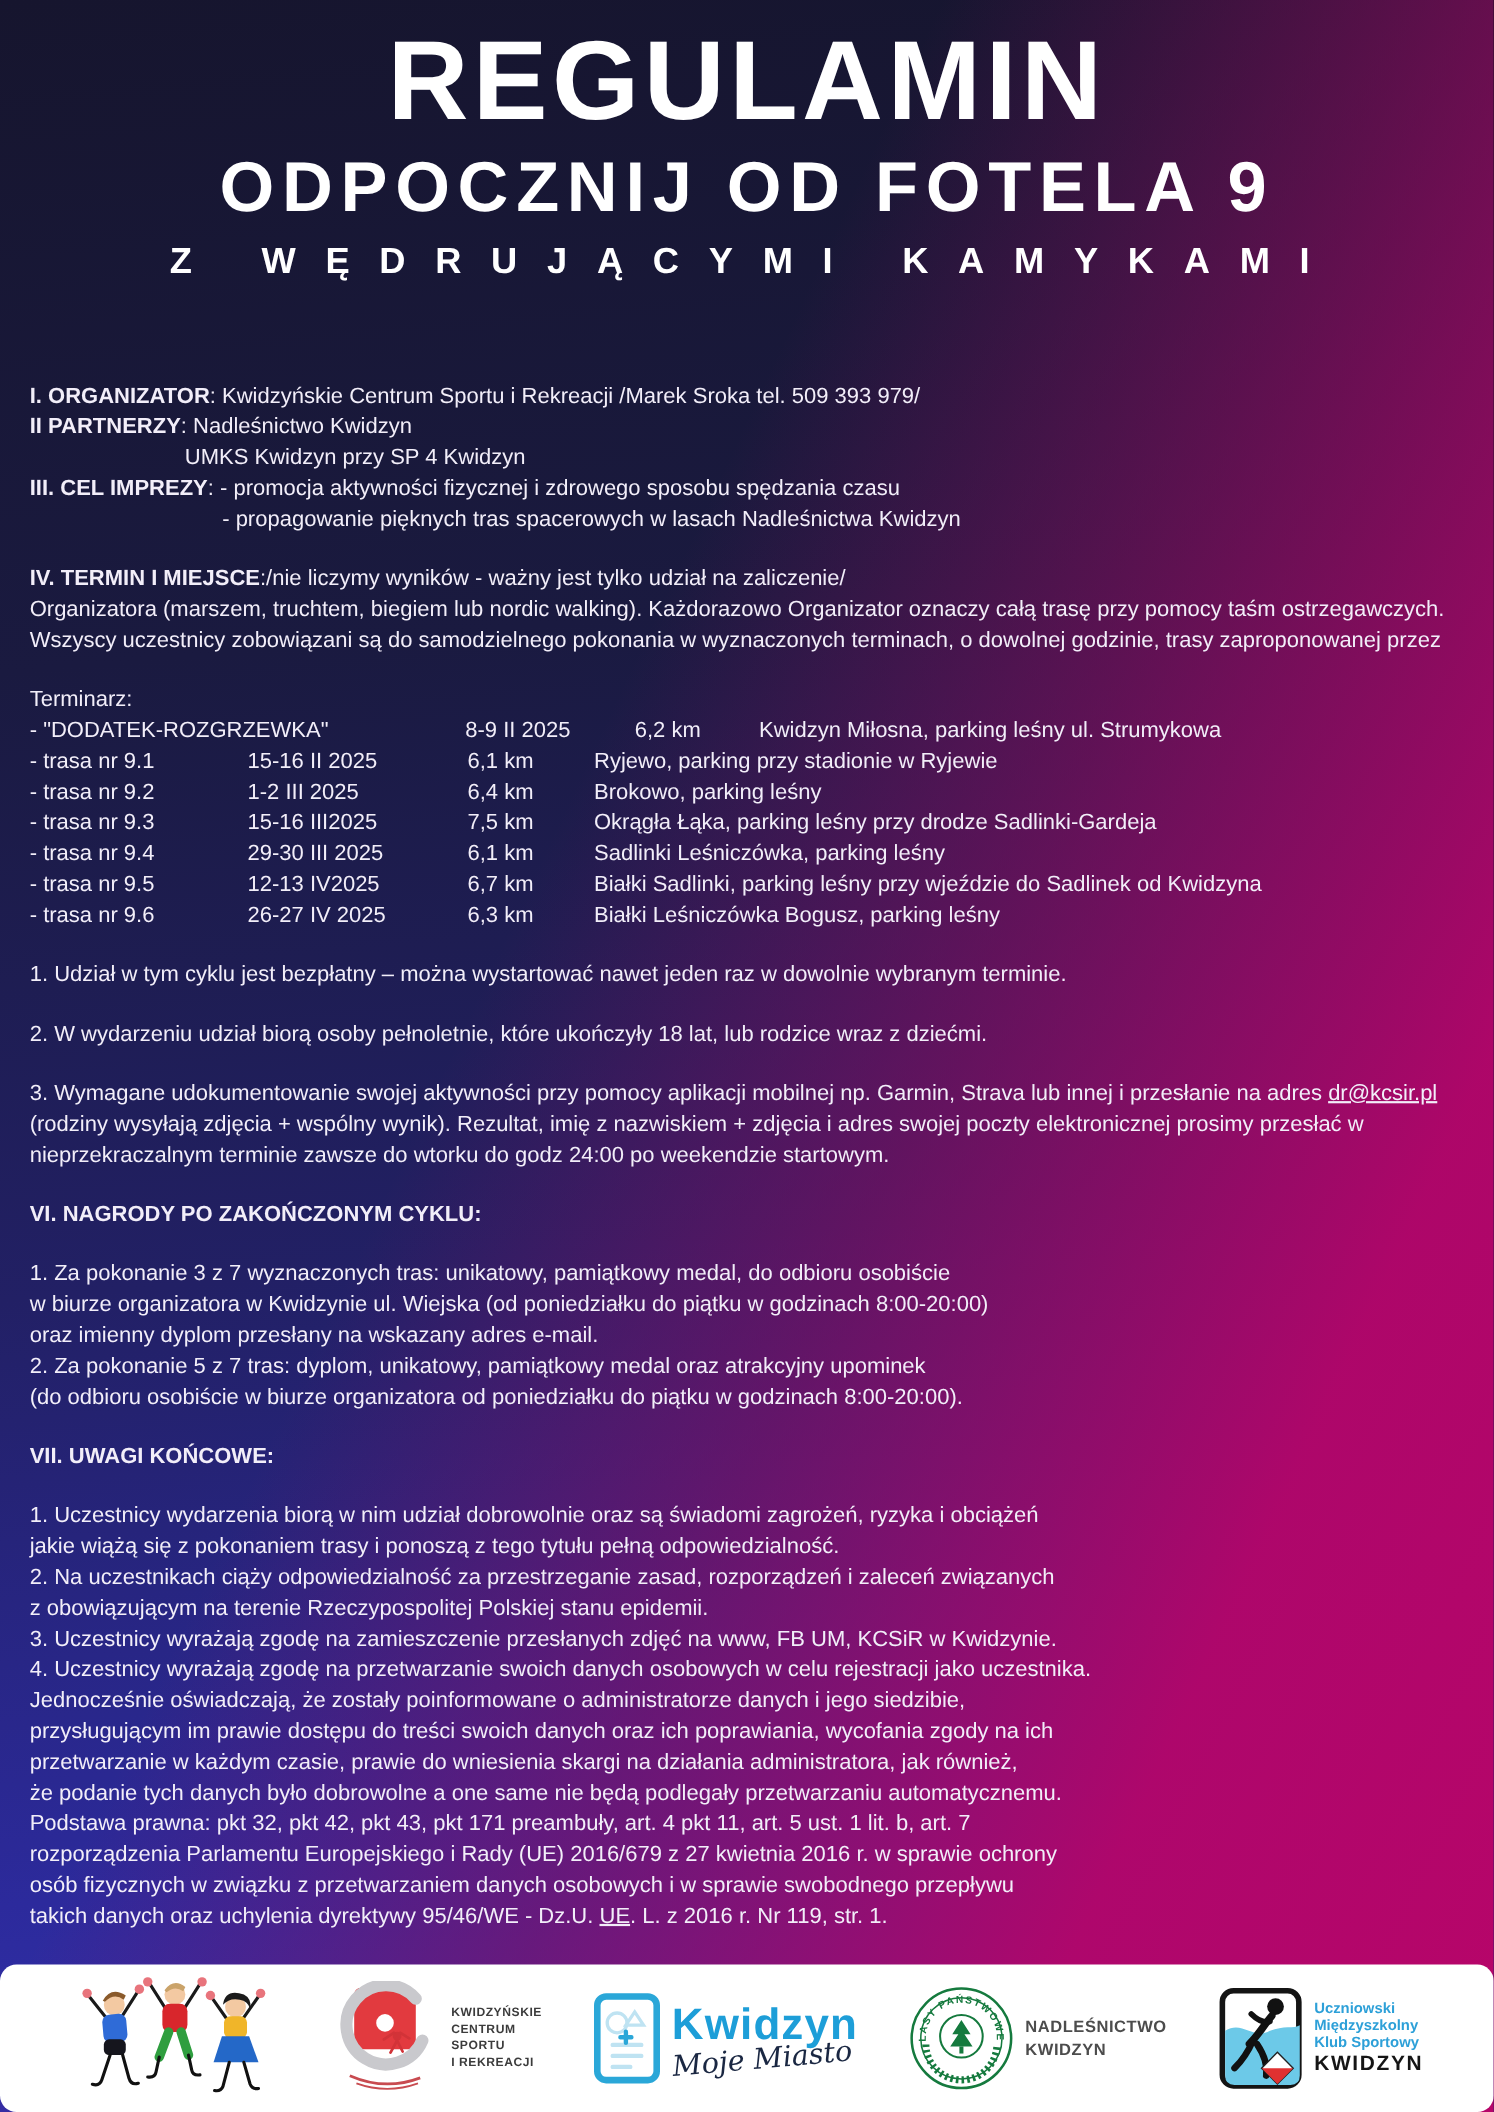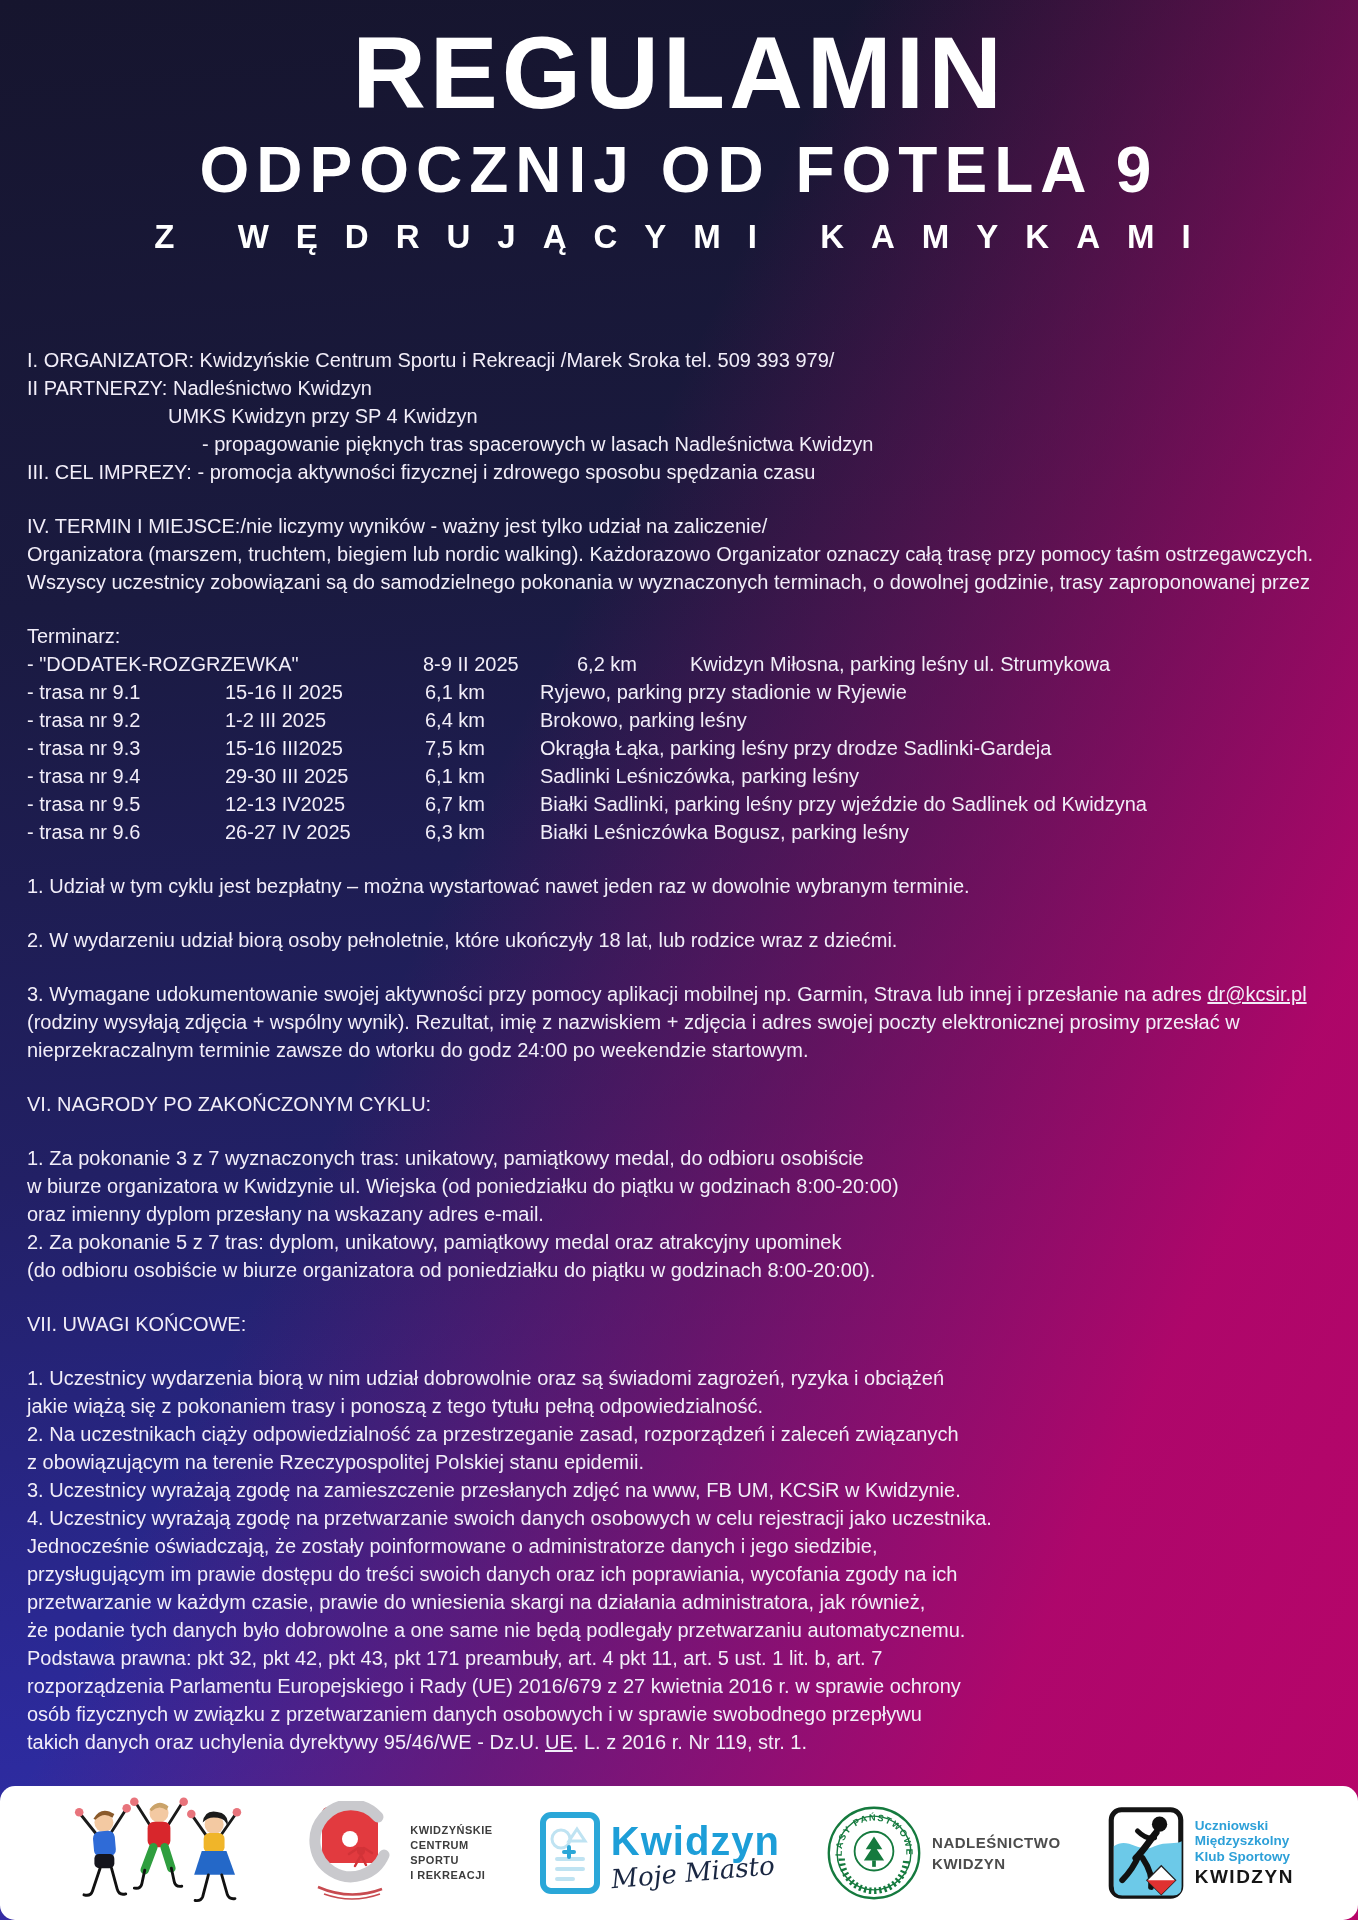--- a/index.html
+++ b/index.html
@@ -12,21 +12,21 @@
     display:flex;flex-direction:column;
   }
   
   .hdr{flex:none;text-align:center;color:#ffffff;padding-top:18px;}
   .t1{font-size:102px;font-weight:800;letter-spacing:4px;line-height:1.08;}
   .t2{font-size:64px;font-weight:800;letter-spacing:7px;line-height:1;margin-top:10px;white-space:nowrap;}
   .t3{font-size:33px;font-weight:700;letter-spacing:27px;margin-top:16px;white-space:nowrap;padding-left:14px;}
   
   .content{flex:1;overflow:hidden;padding:0 27px;font-size:20px;line-height:28px;}
   .ln{white-space:pre;}
-  b{font-weight:400;}
+  b{font-weight:700;}
   .sec-i{margin-top:90px;}
   .sec{margin-top:26px;}
   .ind1{padding-left:141px;}
   .ind2{padding-left:175px;}
   .srow{display:grid;grid-template-columns:198px 200px 115px 1fr;}
   .srow.wide{grid-template-columns:396px 154px 113px 1fr;}
   a.mail{color:inherit;text-decoration:underline;}
   .uline{text-decoration:underline;}
   
   .footer{flex:none;height:134px;background:#ffffff;display:flex;align-items:center;justify-content:space-evenly;padding:0 18px;border-radius:15px;}
@@ -50,22 +50,22 @@
     <div class="t2">ODPOCZNIJ OD FOTELA 9</div>
     <div class="t3">Z WĘDRUJĄCYMI KAMYKAMI</div>
   </div>
 
   <div class="content">
 
     <div class="sec-i">
       <div class="ln"><b>I. ORGANIZATOR</b><span>: Kwidzyńskie Centrum Sportu i Rekreacji /Marek Sroka tel. 509 393 979/</span></div>
       <div class="ln"><b>II PARTNERZY</b><span>: Nadleśnictwo Kwidzyn</span></div>
       <div class="ln ind1">UMKS Kwidzyn przy SP 4 Kwidzyn</div>
+      <div class="ln"><b>III. CEL IMPREZY</b><span>: - promocja aktywności fizycznej i zdrowego sposobu spędzania czasu</span></div>
       <div class="ln ind2">- propagowanie pięknych tras spacerowych w lasach Nadleśnictwa Kwidzyn</div>
-      <div class="ln"><b>III. CEL IMPREZY</b><span>: - promocja aktywności fizycznej i zdrowego sposobu spędzania czasu</span></div>
     </div>
 
     <div class="sec">
       <div class="ln"><b>IV. TERMIN I MIEJSCE</b><span>:/nie liczymy wyników - ważny jest tylko udział na zaliczenie/</span></div>
       <div class="ln">Organizatora (marszem, truchtem, biegiem lub nordic walking). Każdorazowo Organizator oznaczy całą trasę przy pomocy taśm ostrzegawczych.</div>
       <div class="ln">Wszyscy uczestnicy zobowiązani są do samodzielnego pokonania w wyznaczonych terminach, o dowolnej godzinie, trasy zaproponowanej przez</div>
     </div>
 
     <div class="sec">
       <div class="ln">Terminarz:</div>

